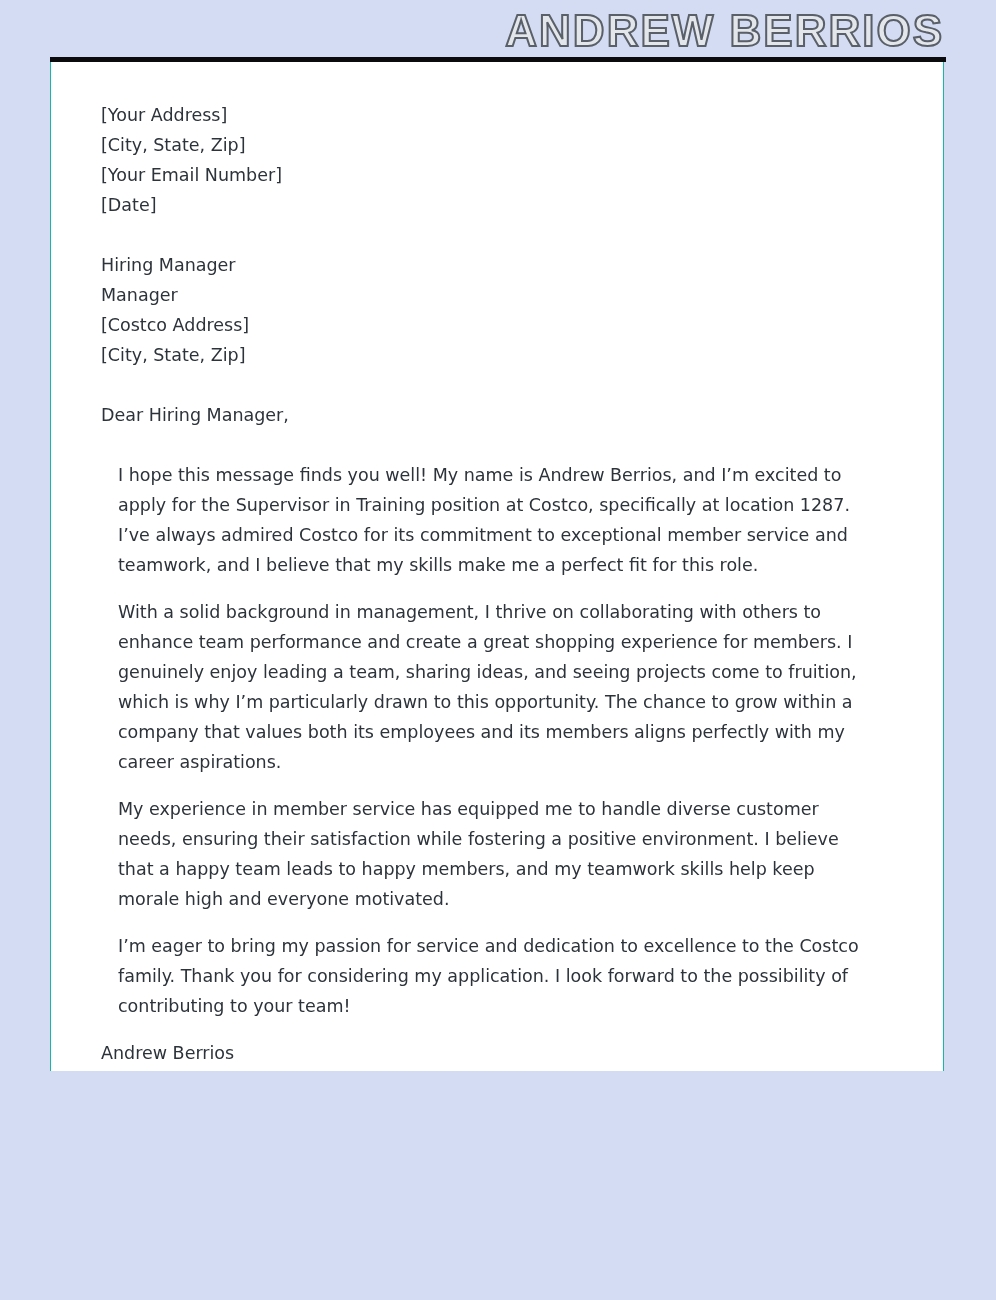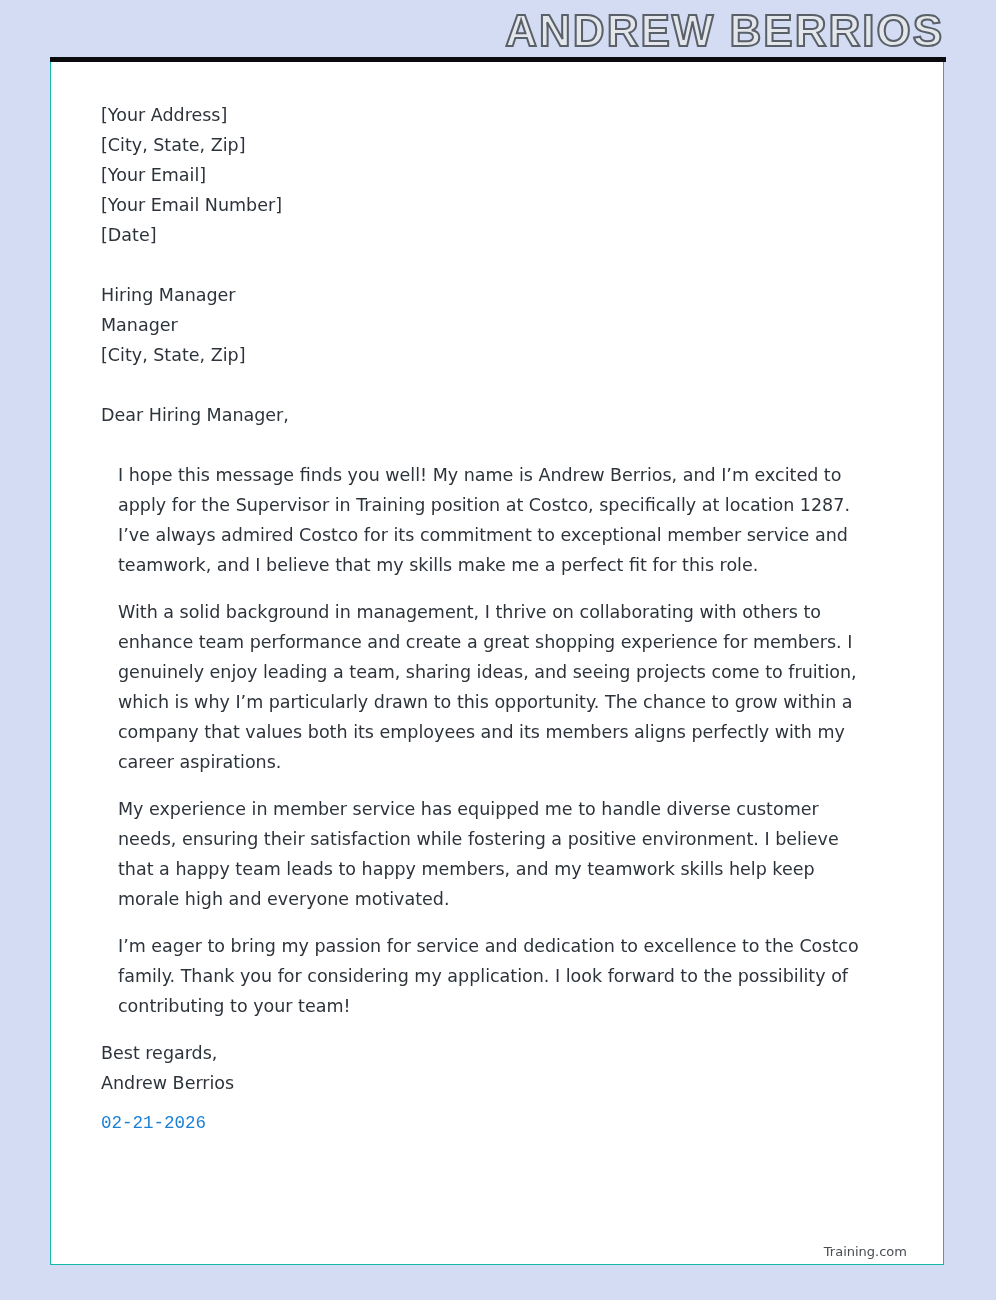--- a/index.html
+++ b/index.html
@@ -1,21 +1,21 @@
 <!DOCTYPE html>
 <html><head>
 <meta charset="utf-8">
 <style>
   html, body { margin: 0; padding: 0; }
   body { background: #d4dcf4; }
 
   .page {
     position: relative;
     width: 996px;
-    height: 1300px;
+    height: 1071px;
     background: #d4dcf4;
     font-family: "DejaVu Sans", "Liberation Sans", sans-serif;
     overflow: hidden;
   }
 
   .letterhead {
     position: absolute;
     top: 6px;
     right: 52px;
     font-family: "Liberation Sans", sans-serif;
@@ -88,43 +88,42 @@
   <div class="letterhead">ANDREW BERRIOS</div>
 
   <div class="header-rule"></div>
 
   <div class="letter-panel">
     <div class="letter-body">
 
       <div class="block">
         <div class="line">[Your Address]</div>
         <div class="line">[City, State, Zip]</div>
-        <div class="line">[Your Email]</div>
         <div class="line">[Your Email Number]</div>
         <div class="line">[Date]</div>
       </div>
 
       <div class="block">
         <div class="line">Hiring Manager</div>
         <div class="line">Manager</div>
+        <div class="line">[Costco Address]</div>
         <div class="line">[City, State, Zip]</div>
       </div>
 
       <div class="block">Dear Hiring Manager,</div>
 
       <p class="block para">I hope this message finds you well! My name is Andrew Berrios, and I’m excited to apply for the Supervisor in Training position at Costco, specifically at location 1287. I’ve always admired Costco for its commitment to exceptional member service and teamwork, and I believe that my skills make me a perfect fit for this role.</p>
 
       <p class="block para">With a solid background in management, I thrive on collaborating with others to enhance team performance and create a great shopping experience for members. I genuinely enjoy leading a team, sharing ideas, and seeing projects come to fruition, which is why I’m particularly drawn to this opportunity. The chance to grow within a company that values both its employees and its members aligns perfectly with my career aspirations.</p>
 
       <p class="block para">My experience in member service has equipped me to handle diverse customer needs, ensuring their satisfaction while fostering a positive environment. I believe that a happy team leads to happy members, and my teamwork skills help keep morale high and everyone motivated.</p>
 
       <p class="block para">I’m eager to bring my passion for service and dedication to excellence to the Costco family. Thank you for considering my application. I look forward to the possibility of contributing to your team!</p>
 
       <div class="block closing-block">
-        <div class="line">Best regards,</div>
         <div class="line">Andrew Berrios</div>
       </div>
 
       <div class="letter-date">02-21-2026</div>
 
     </div>
 
     <div class="panel-footer">Training.com</div>
   </div>
 

